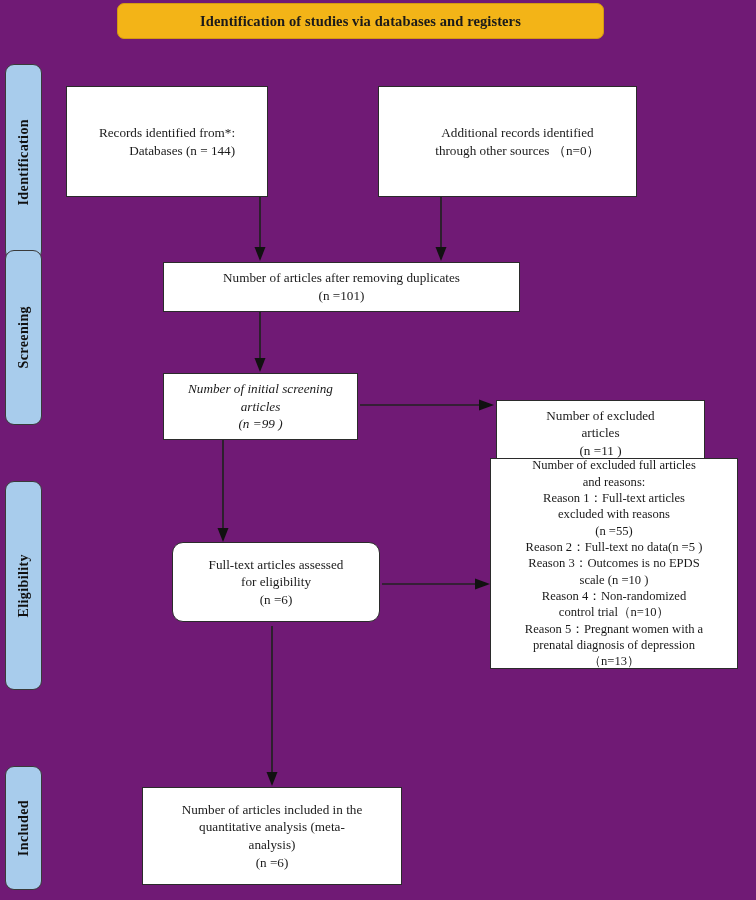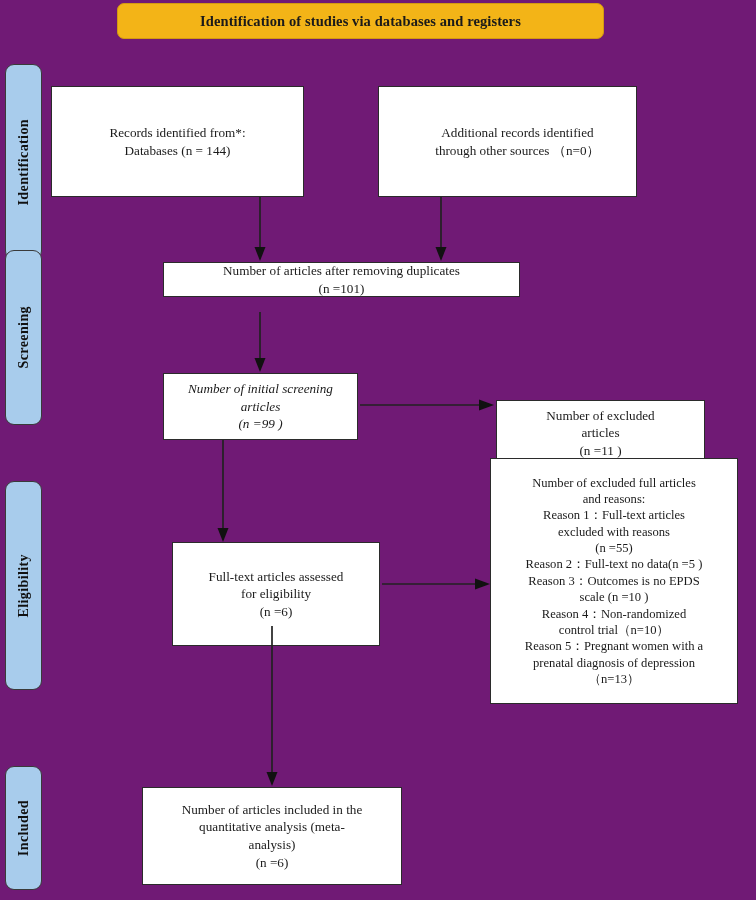--- a/index.html
+++ b/index.html
@@ -110,21 +110,21 @@
   <div class="stage-tab" style="top:250px;height:175px;">
     <span class="stage-tab-label">Screening</span>
   </div>
   <div class="stage-tab" style="top:481px;height:209px;">
     <span class="stage-tab-label">Eligibility</span>
   </div>
   <div class="stage-tab" style="top:766px;height:124px;">
     <span class="stage-tab-label">Included</span>
   </div>
 
-  <div class="flow-box" style="left:51px;top:86px;width:253px;height:111px;">
+  <div class="flow-box" style="left:66px;top:86px;width:202px;height:111px;text-align:right;">
     <span class="flow-box-text">Records identified from*:
 Databases (n = 144)</span>
   </div>
 
   <div class="flow-box" style="left:378px;top:86px;width:259px;height:111px;padding-left:27px;">
     <span class="flow-box-text">Additional records identified
 through other sources （n=0）</span>
   </div>
 
   <div class="conn" style="left:252px;top:197px;">
@@ -133,21 +133,21 @@
       <polygon points="8,64 2.5,50 13.5,50" fill="#111"></polygon>
     </svg>
   </div>
   <div class="conn" style="left:433px;top:197px;">
     <svg width="16" height="66">
       <line x1="8" y1="0" x2="8" y2="54" stroke="#222" stroke-width="1.7"></line>
       <polygon points="8,64 2.5,50 13.5,50" fill="#111"></polygon>
     </svg>
   </div>
 
-  <div class="flow-box" style="left:163px;top:262px;width:357px;height:35px;">
+  <div class="flow-box" style="left:163px;top:262px;width:357px;height:50px;">
     <span class="flow-box-text">Number of articles after removing duplicates
 (n =101)</span>
   </div>
 
   <div class="conn" style="left:252px;top:312px;">
     <svg width="16" height="62">
       <line x1="8" y1="0" x2="8" y2="50" stroke="#222" stroke-width="1.7"></line>
       <polygon points="8,60 2.5,46 13.5,46" fill="#111"></polygon>
     </svg>
   </div>
@@ -164,21 +164,21 @@
       <polygon points="134,7 119,1.5 119,12.5" fill="#111"></polygon>
     </svg>
   </div>
 
   <div class="flow-box" style="left:496px;top:372px;width:209px;height:66px;margin-top:28px;">
     <span class="flow-box-text">Number of excluded
 articles
 (n =11 )</span>
   </div>
 
-  <div class="flow-box" style="left:490px;top:458px;width:248px;height:246px;">
+  <div class="flow-box" style="left:490px;top:458px;width:248px;height:211px;">
     <span class="flow-box-text small">Number of excluded full articles
 and reasons:
 Reason 1：Full-text articles
 excluded with reasons
 (n =55)
 Reason 2：Full-text no data(n =5 )
 Reason 3：Outcomes is no EPDS
 scale (n =10 )
 Reason 4：Non-randomized
 control trial（n=10）
@@ -187,21 +187,21 @@
 （n=13）</span>
   </div>
 
   <div class="conn" style="left:215px;top:440px;">
     <svg width="16" height="104">
       <line x1="8" y1="0" x2="8" y2="92" stroke="#222" stroke-width="1.7"></line>
       <polygon points="8,102 2.5,88 13.5,88" fill="#111"></polygon>
     </svg>
   </div>
 
-  <div class="flow-box" style="left:172px;top:542px;width:208px;height:104px;">
+  <div class="flow-box" style="left:172px;top:542px;width:208px;height:80px;border-radius:11px;">
     <span class="flow-box-text">Full-text articles assessed
 for eligibility
 (n =6)</span>
   </div>
 
   <div class="conn" style="left:382px;top:577px;">
     <svg width="110" height="14">
       <line x1="0" y1="7" x2="96" y2="7" stroke="#222" stroke-width="1.7"></line>
       <polygon points="108,7 93,1.5 93,12.5" fill="#111"></polygon>
     </svg>

